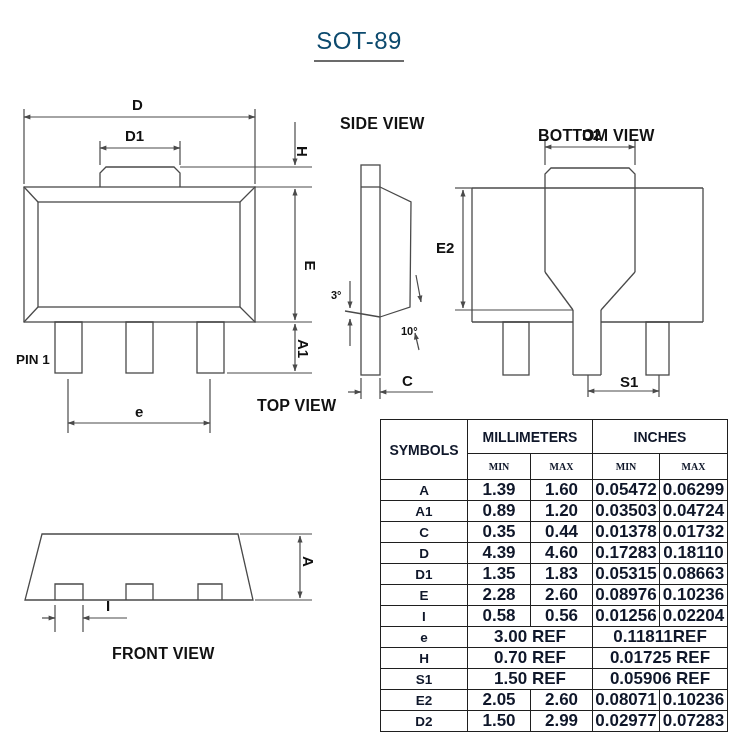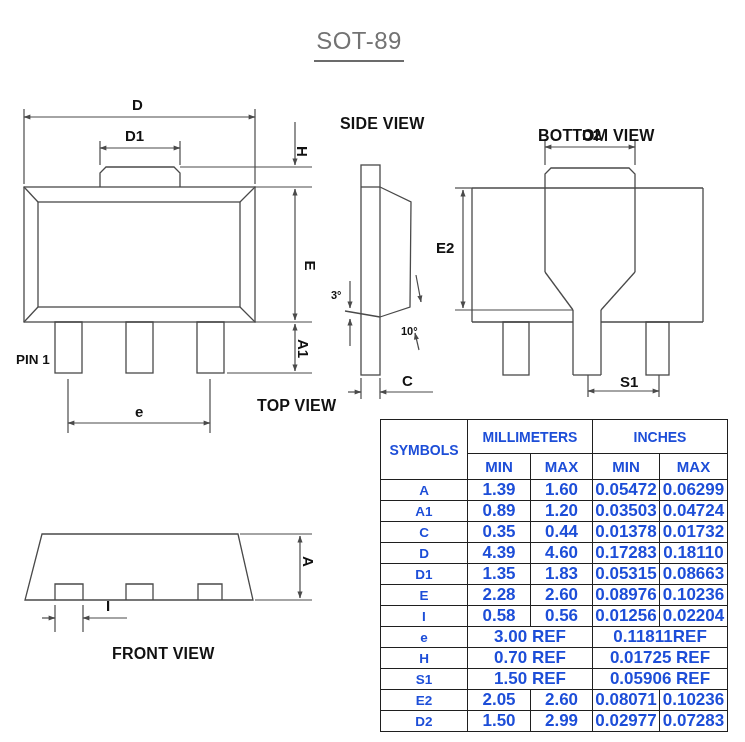--- a/index.html
+++ b/index.html
@@ -10,36 +10,36 @@
   .abs{position:absolute;}
   .lbl{
     position:absolute;font-weight:bold;font-size:15px;color:#111;
     white-space:nowrap;line-height:1;
   }
   .view-lbl{font-size:16px;letter-spacing:.2px;}
   .small{font-size:11px;}
   .rot{display:inline-block;transform:rotate(90deg);transform-origin:center center;}
   .page-title{
     position:absolute;left:314px;top:27px;width:90px;text-align:center;
-    font-size:24px;font-weight:normal;letter-spacing:.5px;color:#737373;
+    font-size:24px;font-weight:normal;letter-spacing:.5px;color:#0c4a6e;
     border-bottom:2px solid #6b6b6b;padding-bottom:5px;
   }
   svg{position:absolute;overflow:visible;}
   svg .ln{stroke:#4a4a4a;stroke-width:1.2;fill:none;}
   svg .body{stroke:#4a4a4a;stroke-width:1.3;fill:none;}
   
   .spec-table{
     position:absolute;left:380px;top:419px;border-collapse:collapse;table-layout:fixed;
-    font-family:"Liberation Sans",sans-serif;font-weight:bold;color:#1d4ed8;
+    font-family:"Liberation Sans",sans-serif;font-weight:bold;color:#0f172a;
   }
   .spec-table th,.spec-table td{
     border:1.5px solid #1f1f1f;text-align:center;vertical-align:middle;padding:0;
   }
   .spec-table th{font-size:14px;}
-  .spec-table .subhead{font-size:15px;height:25px;}
+  .spec-table .subhead{font-size:10px;height:25px;font-family:Liberation Serif, serif;}
   .spec-table .sym{font-size:13.5px;}
   .spec-table td{font-size:17px;height:18px;}
   .spec-table .hrow1{height:34px;}
 </style>
 </head>
 <body>
 
 <div class="canvas">
 
   <div class="page-title">SOT-89</div>

